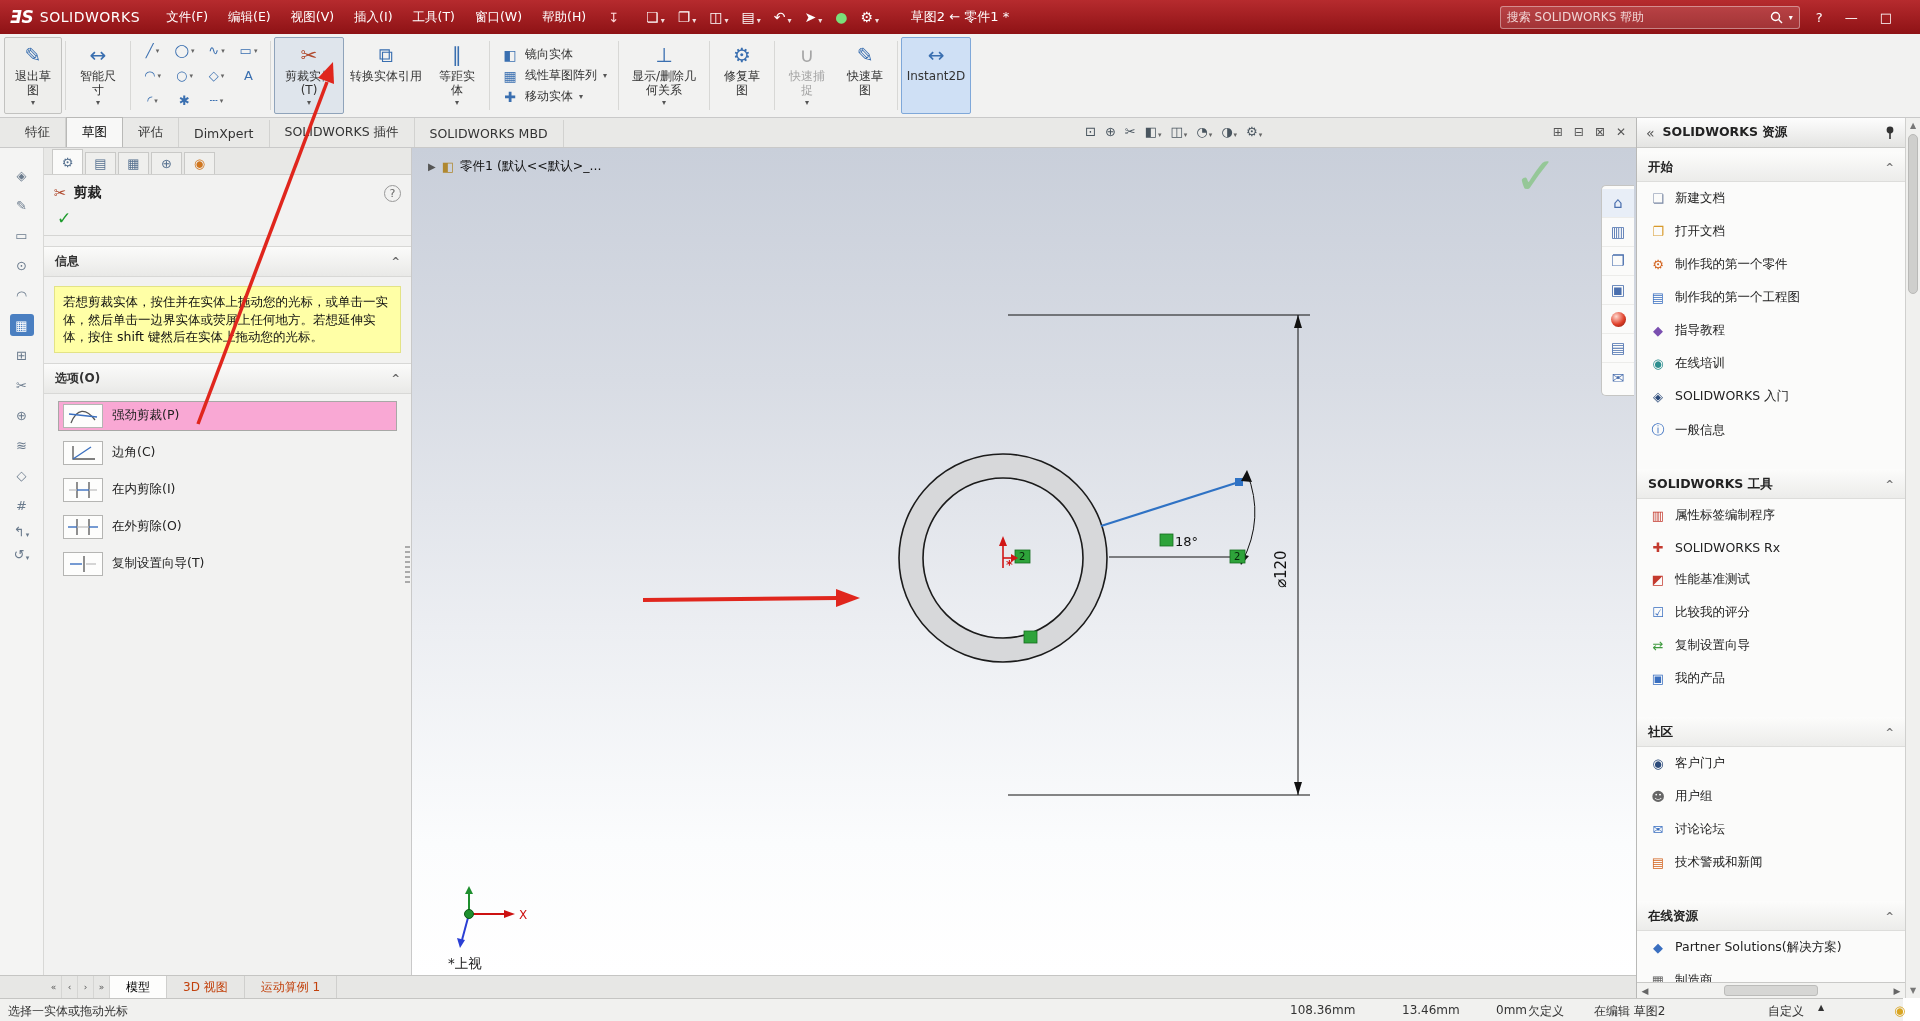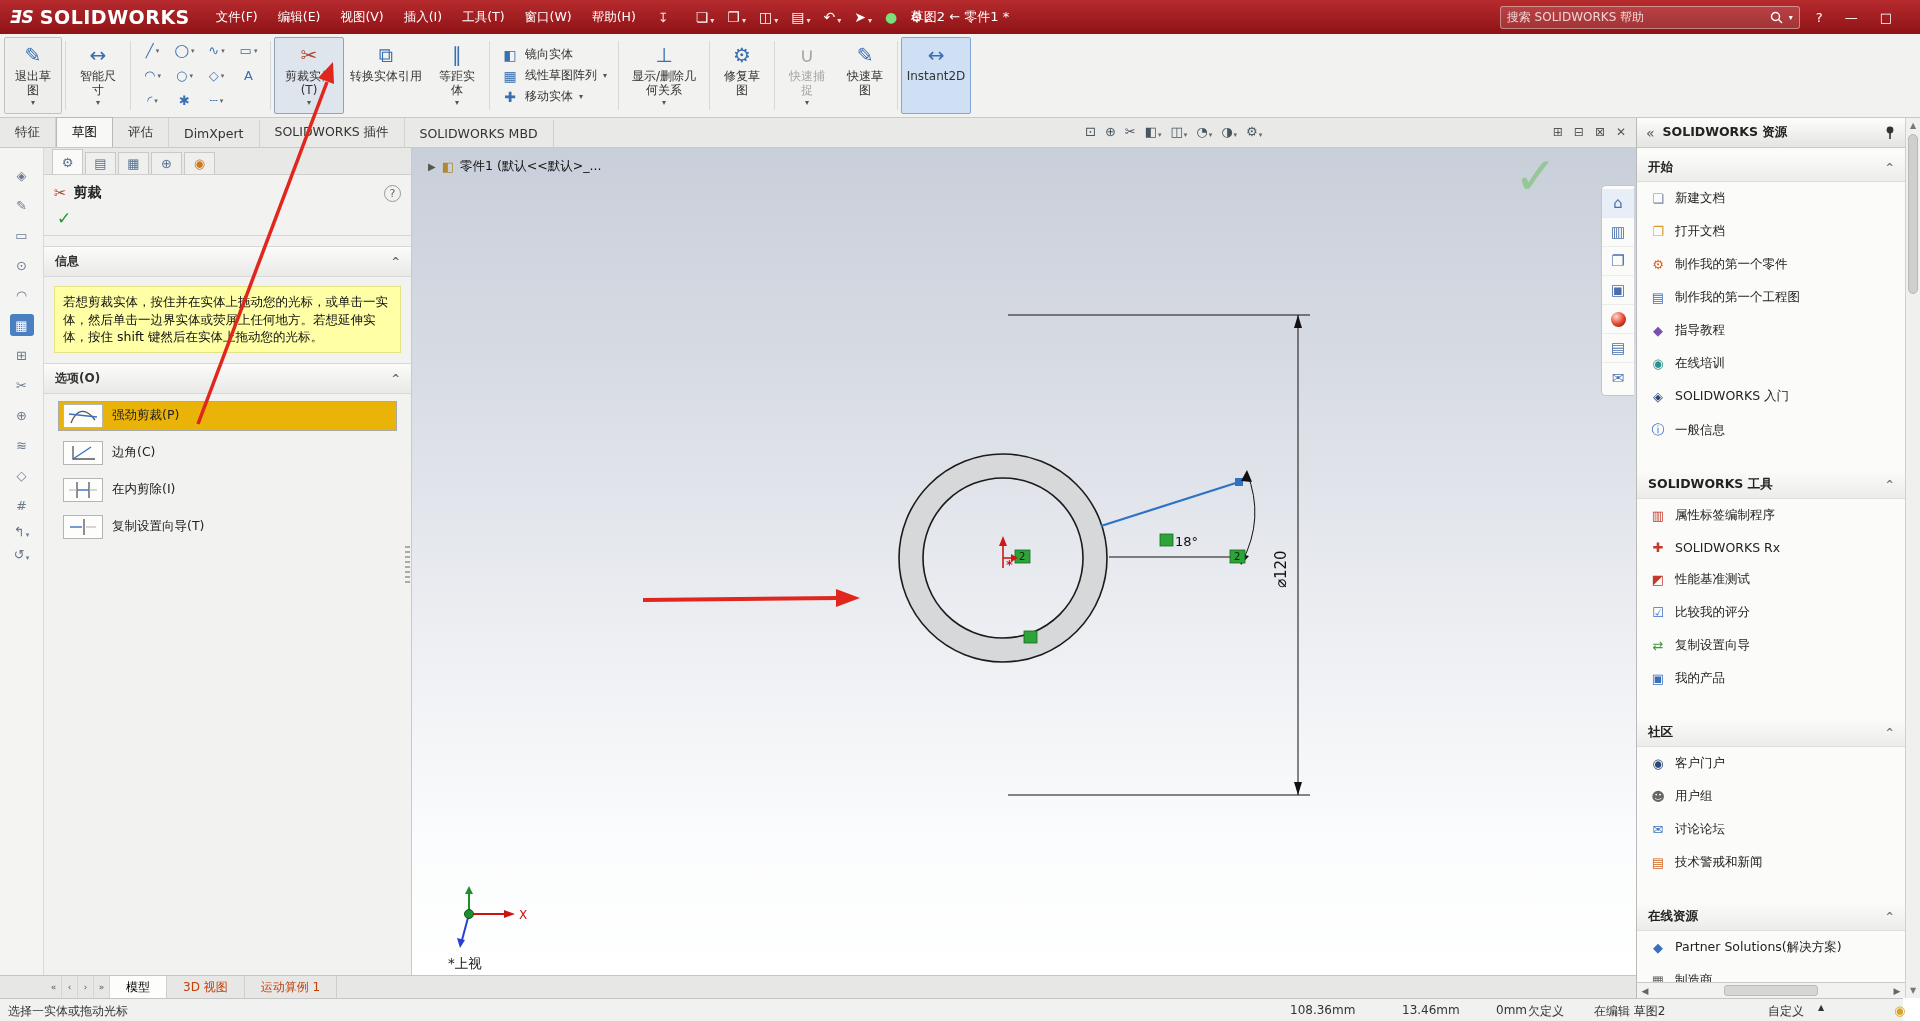--- a/index.html
+++ b/index.html
@@ -3,21 +3,21 @@
 <meta charset="utf-8">
 <style>
   *{margin:0;padding:0;box-sizing:border-box}
   html,body{width:1920px;height:1021px;overflow:hidden}
   body{position:relative;font-family:"DejaVu Sans","Liberation Sans",sans-serif;font-size:12px;color:#222;background:#fff;user-select:none;cursor:default}
 
   
   .titlebar{position:absolute;top:0;left:0;right:0;height:34px;background:linear-gradient(#b62b2e,#8e1215);display:flex;align-items:center;color:#fff;z-index:40}
   .brand{display:flex;align-items:center;padding:0 16px 0 10px}
   .brand-mark{font-style:italic;font-weight:bold;font-size:17px;margin-right:6px}
-  .brand-name{font-weight:bold;font-size:19px;letter-spacing:.5px}
+  .brand-name{font-weight:normal;font-size:14px;letter-spacing:.5px}
   .menu{display:flex}
   .menu-item{padding:9px 10px;font-size:12.5px;color:#fff}
   .pin-btn{padding:0 12px;font-size:13px;color:#ffd9d9}
   .quickbar{display:flex;align-items:center;margin-left:10px;gap:3px}
   .qi{display:flex;align-items:flex-end;padding:3px 5px;font-size:14px;color:#fff}
   .qi .dd{font-size:8px;margin-left:2px;opacity:.85}
   .win-title{position:absolute;left:400px;right:400px;top:0;height:34px;display:flex;align-items:center;justify-content:center;font-size:13px;pointer-events:none;color:#fff}
   .tb-right{margin-left:auto;display:flex;align-items:center;gap:10px;padding-right:22px}
   .searchbox{display:flex;align-items:center;background:rgba(255,255,255,.13);border:1px solid rgba(255,255,255,.4);border-radius:3px;height:23px;width:300px;padding:0 6px;gap:6px}
   .searchbox input{flex:1;background:transparent;border:none;outline:none;color:#fff;font-size:12px;font-family:inherit}
@@ -38,21 +38,21 @@
   .sk-grid{display:grid;grid-template-columns:repeat(4,31px);grid-auto-rows:24px;align-content:center;gap:1px;padding:0 3px}
   .sk-cell{display:flex;align-items:center;justify-content:center;font-size:13px;color:#3a6fb0}
   .sk-cell .sdd{font-size:7px;color:#666;margin-left:2px}
   .stack{display:flex;flex-direction:column;justify-content:center;gap:4px;padding:0 8px}
   .row-btn{display:flex;align-items:center;gap:6px;font-size:12px;color:#333}
   .row-btn .ricon{font-size:14px;color:#3a6fb0;width:18px;text-align:center}
   .row-btn .dd{font-size:8px;color:#555}
   .w70{max-width:70px}.w80{max-width:84px}.w56{max-width:58px}
 
   
-  .tabbar{position:absolute;top:118px;left:0;width:1636px;height:30px;background:#e9e9e7;border-bottom:1px solid #c9c9c9;display:flex;align-items:flex-end;z-index:30}
+  .tabbar{position:absolute;top:118px;left:0;width:1636px;height:30px;background:#e9e9e7;border-bottom:1px solid #c9c9c9;display:flex;align-items:flex-end;padding-left:10px;z-index:30}
   .cm-tab{padding:6px 15px;font-size:12.5px;color:#333;border-right:1px solid #d2d2d0}
   .cm-tab.active{background:#f8f8f7;border:1px solid #b9b9b7;border-bottom:none;color:#000}
   .hu{position:absolute;left:1085px;top:6px;display:flex;gap:9px;align-items:center}
   .hu-i{font-size:13px;color:#49555f;display:flex;align-items:flex-end}
   .hu-i .dd{font-size:7px;margin-left:1px;color:#666}
   .panelctl{position:absolute;right:10px;top:7px;display:flex;gap:11px;font-size:12px;color:#555}
 
   
   .leftstrip{position:absolute;left:0;top:148px;width:44px;bottom:46px;background:#f4f4f3;border-right:1px solid #d8d8d6;display:flex;flex-direction:column;align-items:center;padding-top:16px;gap:8px;z-index:20}
   .ls-i{width:24px;height:22px;display:flex;align-items:center;justify-content:center;color:#6b7b8d;font-size:13px}
@@ -67,21 +67,21 @@
   .pm-tab.active{background:#fafaf9;height:25px}
   .pm-tab.orange{color:#d0761f}
   .pm-header{display:flex;align-items:center;gap:7px;padding:9px 10px 6px;font-size:14px;font-weight:bold;color:#222}
   .pm-title-icon{color:#b04a2e;font-size:15px;font-weight:normal}
   .pm-help{margin-left:auto;width:17px;height:17px;border:1px solid #999;border-radius:50%;font-size:11px;display:flex;align-items:center;justify-content:center;color:#666;font-weight:normal}
   .pm-ok{padding:0 13px 7px;font-size:17px;color:#1f9c2e;font-weight:bold;border-bottom:1px solid #d5d5d3}
   .pm-sec-h{display:flex;align-items:center;padding:6px 11px;margin-top:10px;font-weight:bold;color:#333;background:linear-gradient(#fbfbfa,#e9e9e7);border-top:1px solid #d8d8d6;border-bottom:1px solid #d8d8d6}
   .pm-sec-h .chev{margin-left:auto;font-size:10px;color:#666}
   .msg{margin:9px 10px 4px;background:#ffffa6;border:1px solid #e3e386;padding:6px 8px;line-height:17.5px;font-size:12.5px;color:#111}
   .opt{display:flex;align-items:center;gap:9px;margin:7px 14px;padding:2px 4px;border:1px solid transparent}
-  .opt.selected{background:#eab308;border-color:#a8a8a6}
+  .opt.selected{background:#f9a8d4;border-color:#a8a8a6}
   .obox{width:40px;height:24px;background:#fdfdfc;border:1px solid #b5b5b3;display:flex;align-items:center;justify-content:center;flex:none}
   .olabel{font-size:12.5px;color:#222}
   .pm-grip{position:absolute;right:1px;top:398px;width:5px;height:38px;background:repeating-linear-gradient(#aaa 0 2px,transparent 2px 5px)}
 
   
   .gfx{position:absolute;left:412px;top:148px;width:1224px;bottom:46px;background:linear-g
 
 radient(180deg,#c9cfda 0%,#d8dce4 28%,#eceef2 58%,#fbfcfd 84%,#ffffff 100%);overflow:hidden;z-index:10}
   .gfx{background:linear-gradient(180deg,#c9cfda 0%,#d8dce4 28%,#eceef2 58%,#fbfcfd 84%,#ffffff 100%)}
   .tree{position:absolute;left:16px;top:10px;display:flex;align-items:center;gap:6px;font-size:12.5px;color:#111}
@@ -443,20 +443,32 @@
           <line x1="3" y1="10" x2="11" y2="10" stroke="#bbb" stroke-width="1.2"></line>
           <line x1="23" y1="10" x2="31" y2="10" stroke="#bbb" stroke-width="1.2"></line>
           <line x1="11" y1="10" x2="23" y2="10" stroke="#3a6fc0" stroke-width="1.4"></line>
         </svg>
     </span>
     <span class="olabel">在内剪除(I)</span>
   </div>
   <div class="opt">
     <span class="obox">
       <svg width="34" height="20" viewBox="0 0 34 20">
+          <line x1="11" y1="2" x2="11" y2="18" stroke="#555" stroke-width="1.3"></line>
+          <line x1="23" y1="2" x2="23" y2="18" stroke="#555" stroke-width="1.3"></line>
+          <line x1="11" y1="10" x2="23" y2="10" stroke="#bbb" stroke-width="1.2"></line>
+          <line x1="2" y1="10" x2="11" y2="10" stroke="#3a6fc0" stroke-width="1.4"></line>
+          <line x1="23" y1="10" x2="32" y2="10" stroke="#3a6fc0" stroke-width="1.4"></line>
+        </svg>
+    </span>
+    <span class="olabel">在外剪除(O)</span>
+  </div>
+  <div class="opt">
+    <span class="obox">
+      <svg width="34" height="20" viewBox="0 0 34 20">
           <line x1="18" y1="2" x2="18" y2="18" stroke="#555" stroke-width="1.3"></line>
           <line x1="4" y1="10" x2="16" y2="10" stroke="#3a6fc0" stroke-width="1.4"></line>
           <line x1="20" y1="10" x2="30" y2="10" stroke="#bbb" stroke-width="1.2"></line>
         </svg>
     </span>
     <span class="olabel">复制设置向导(T)</span>
   </div>
   <div class="pm-grip"></div>
 </div>
 

